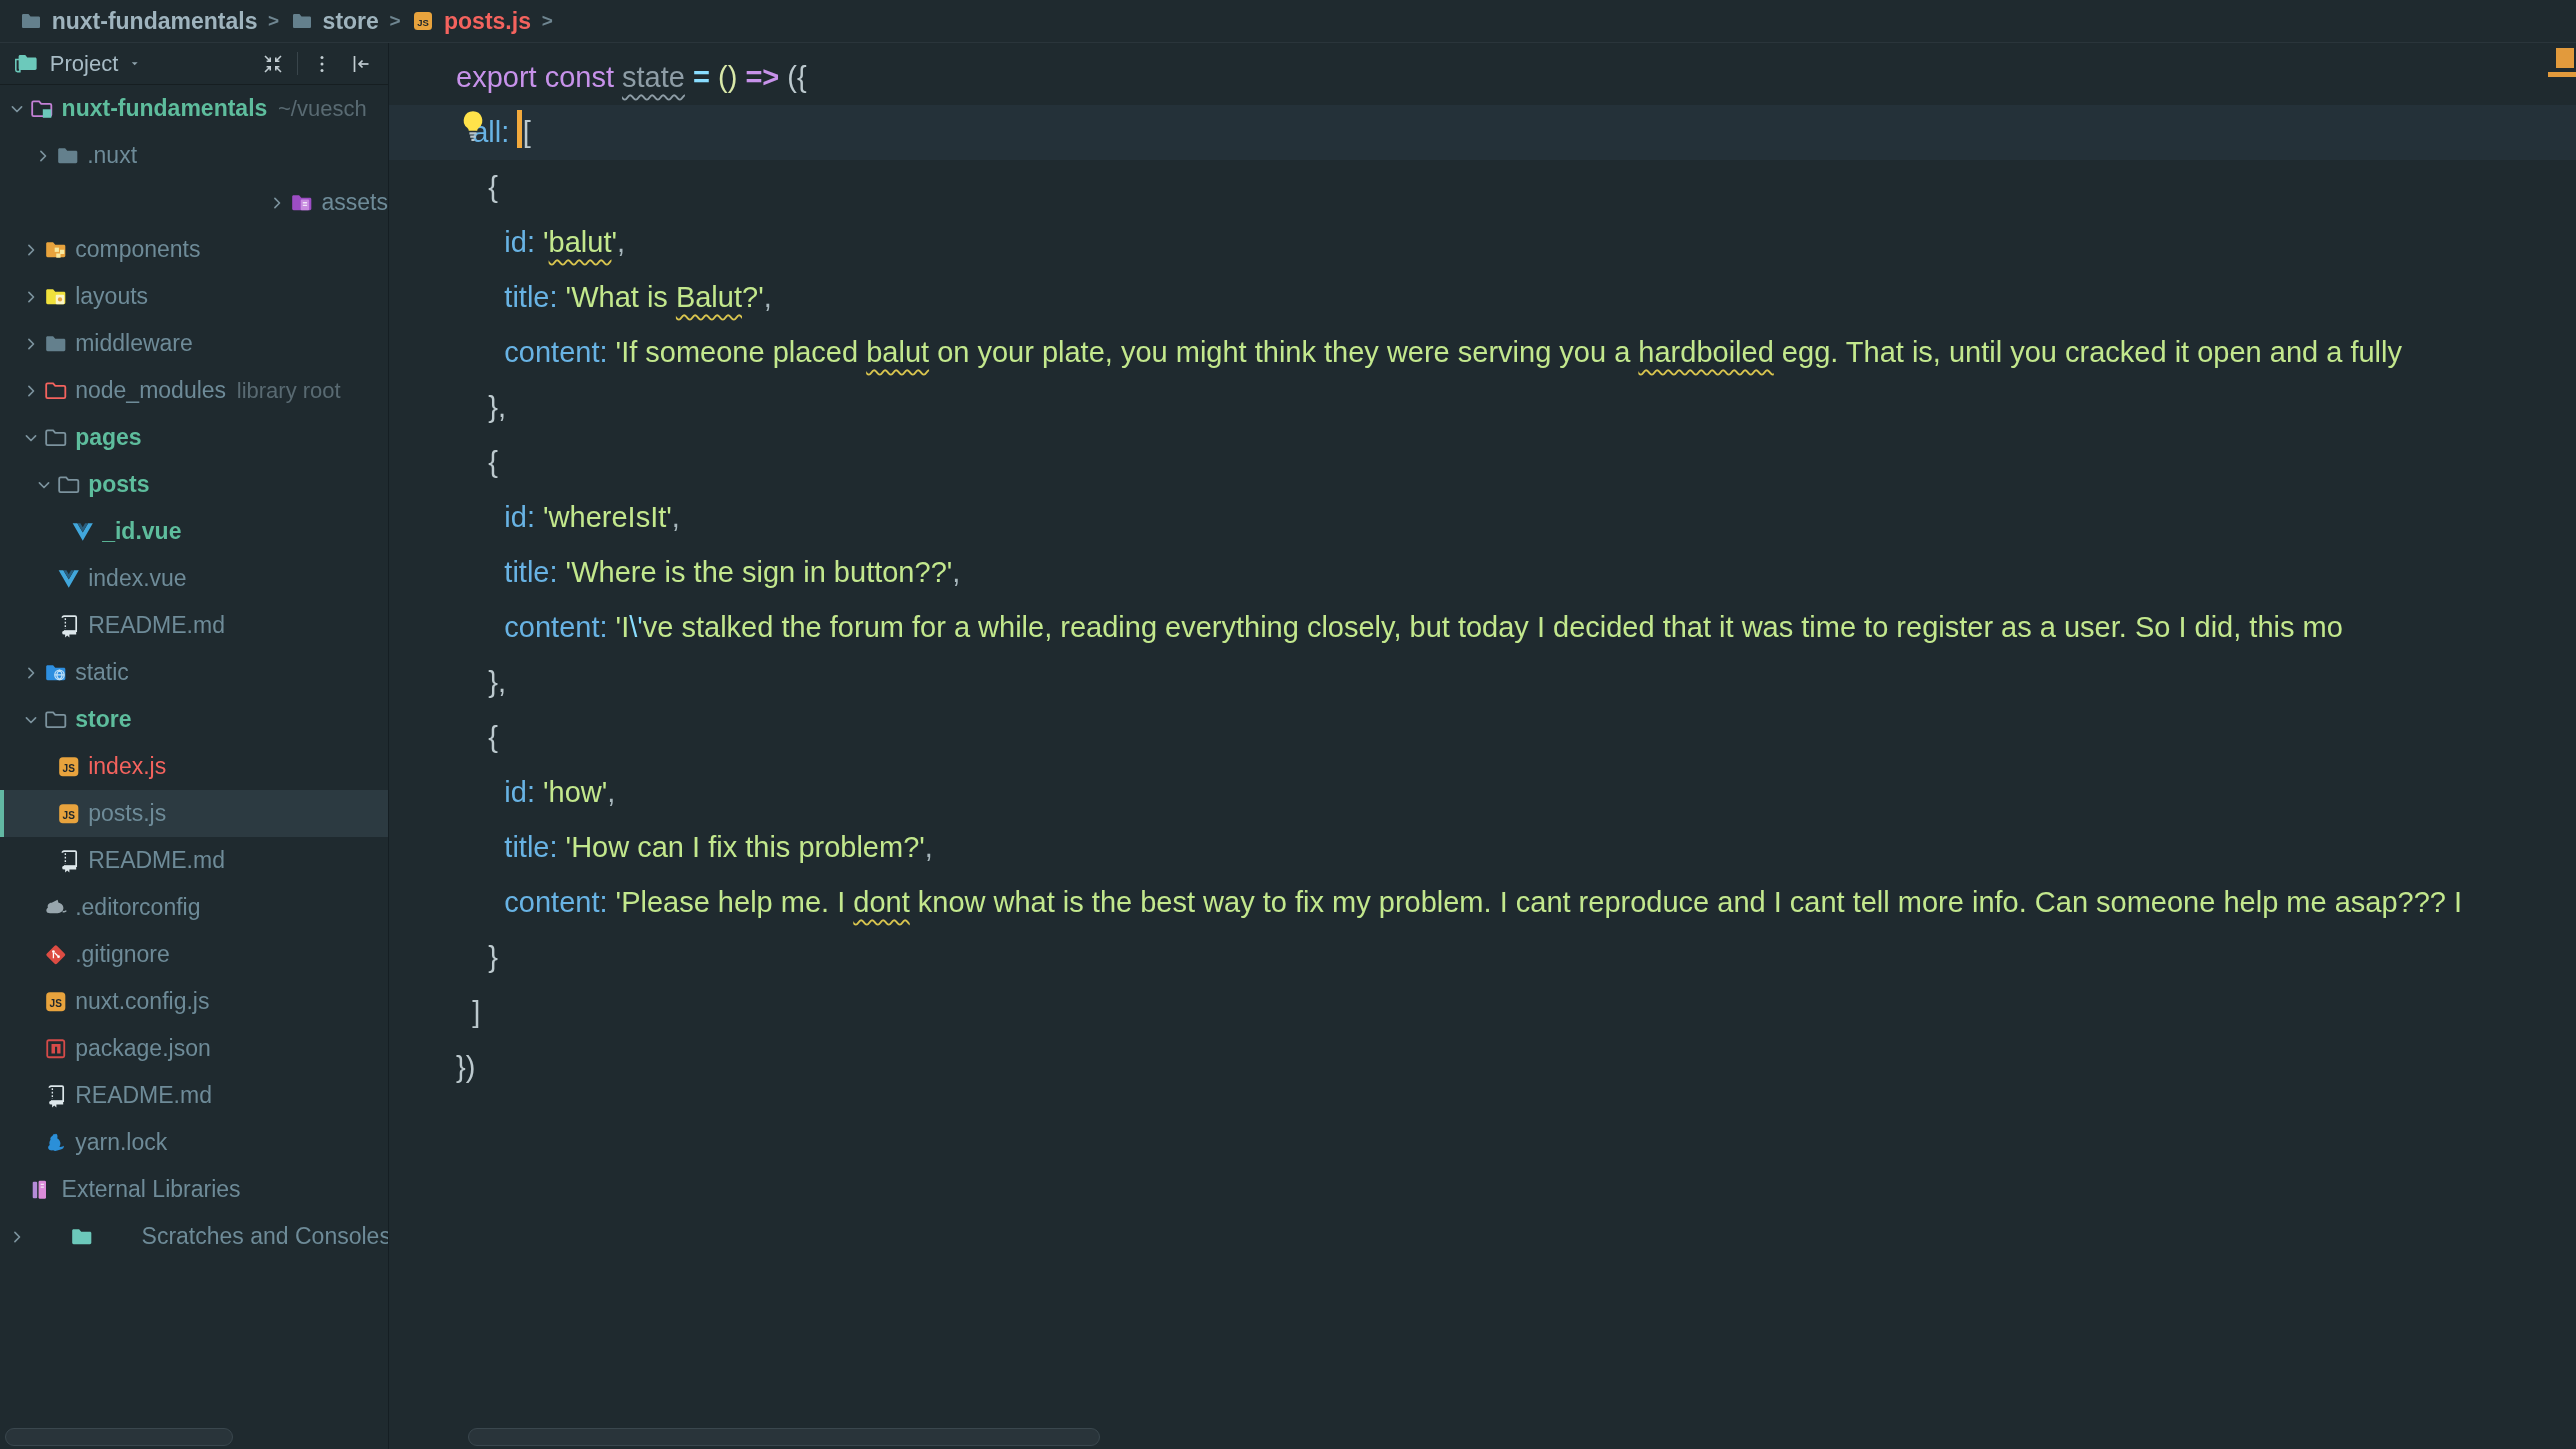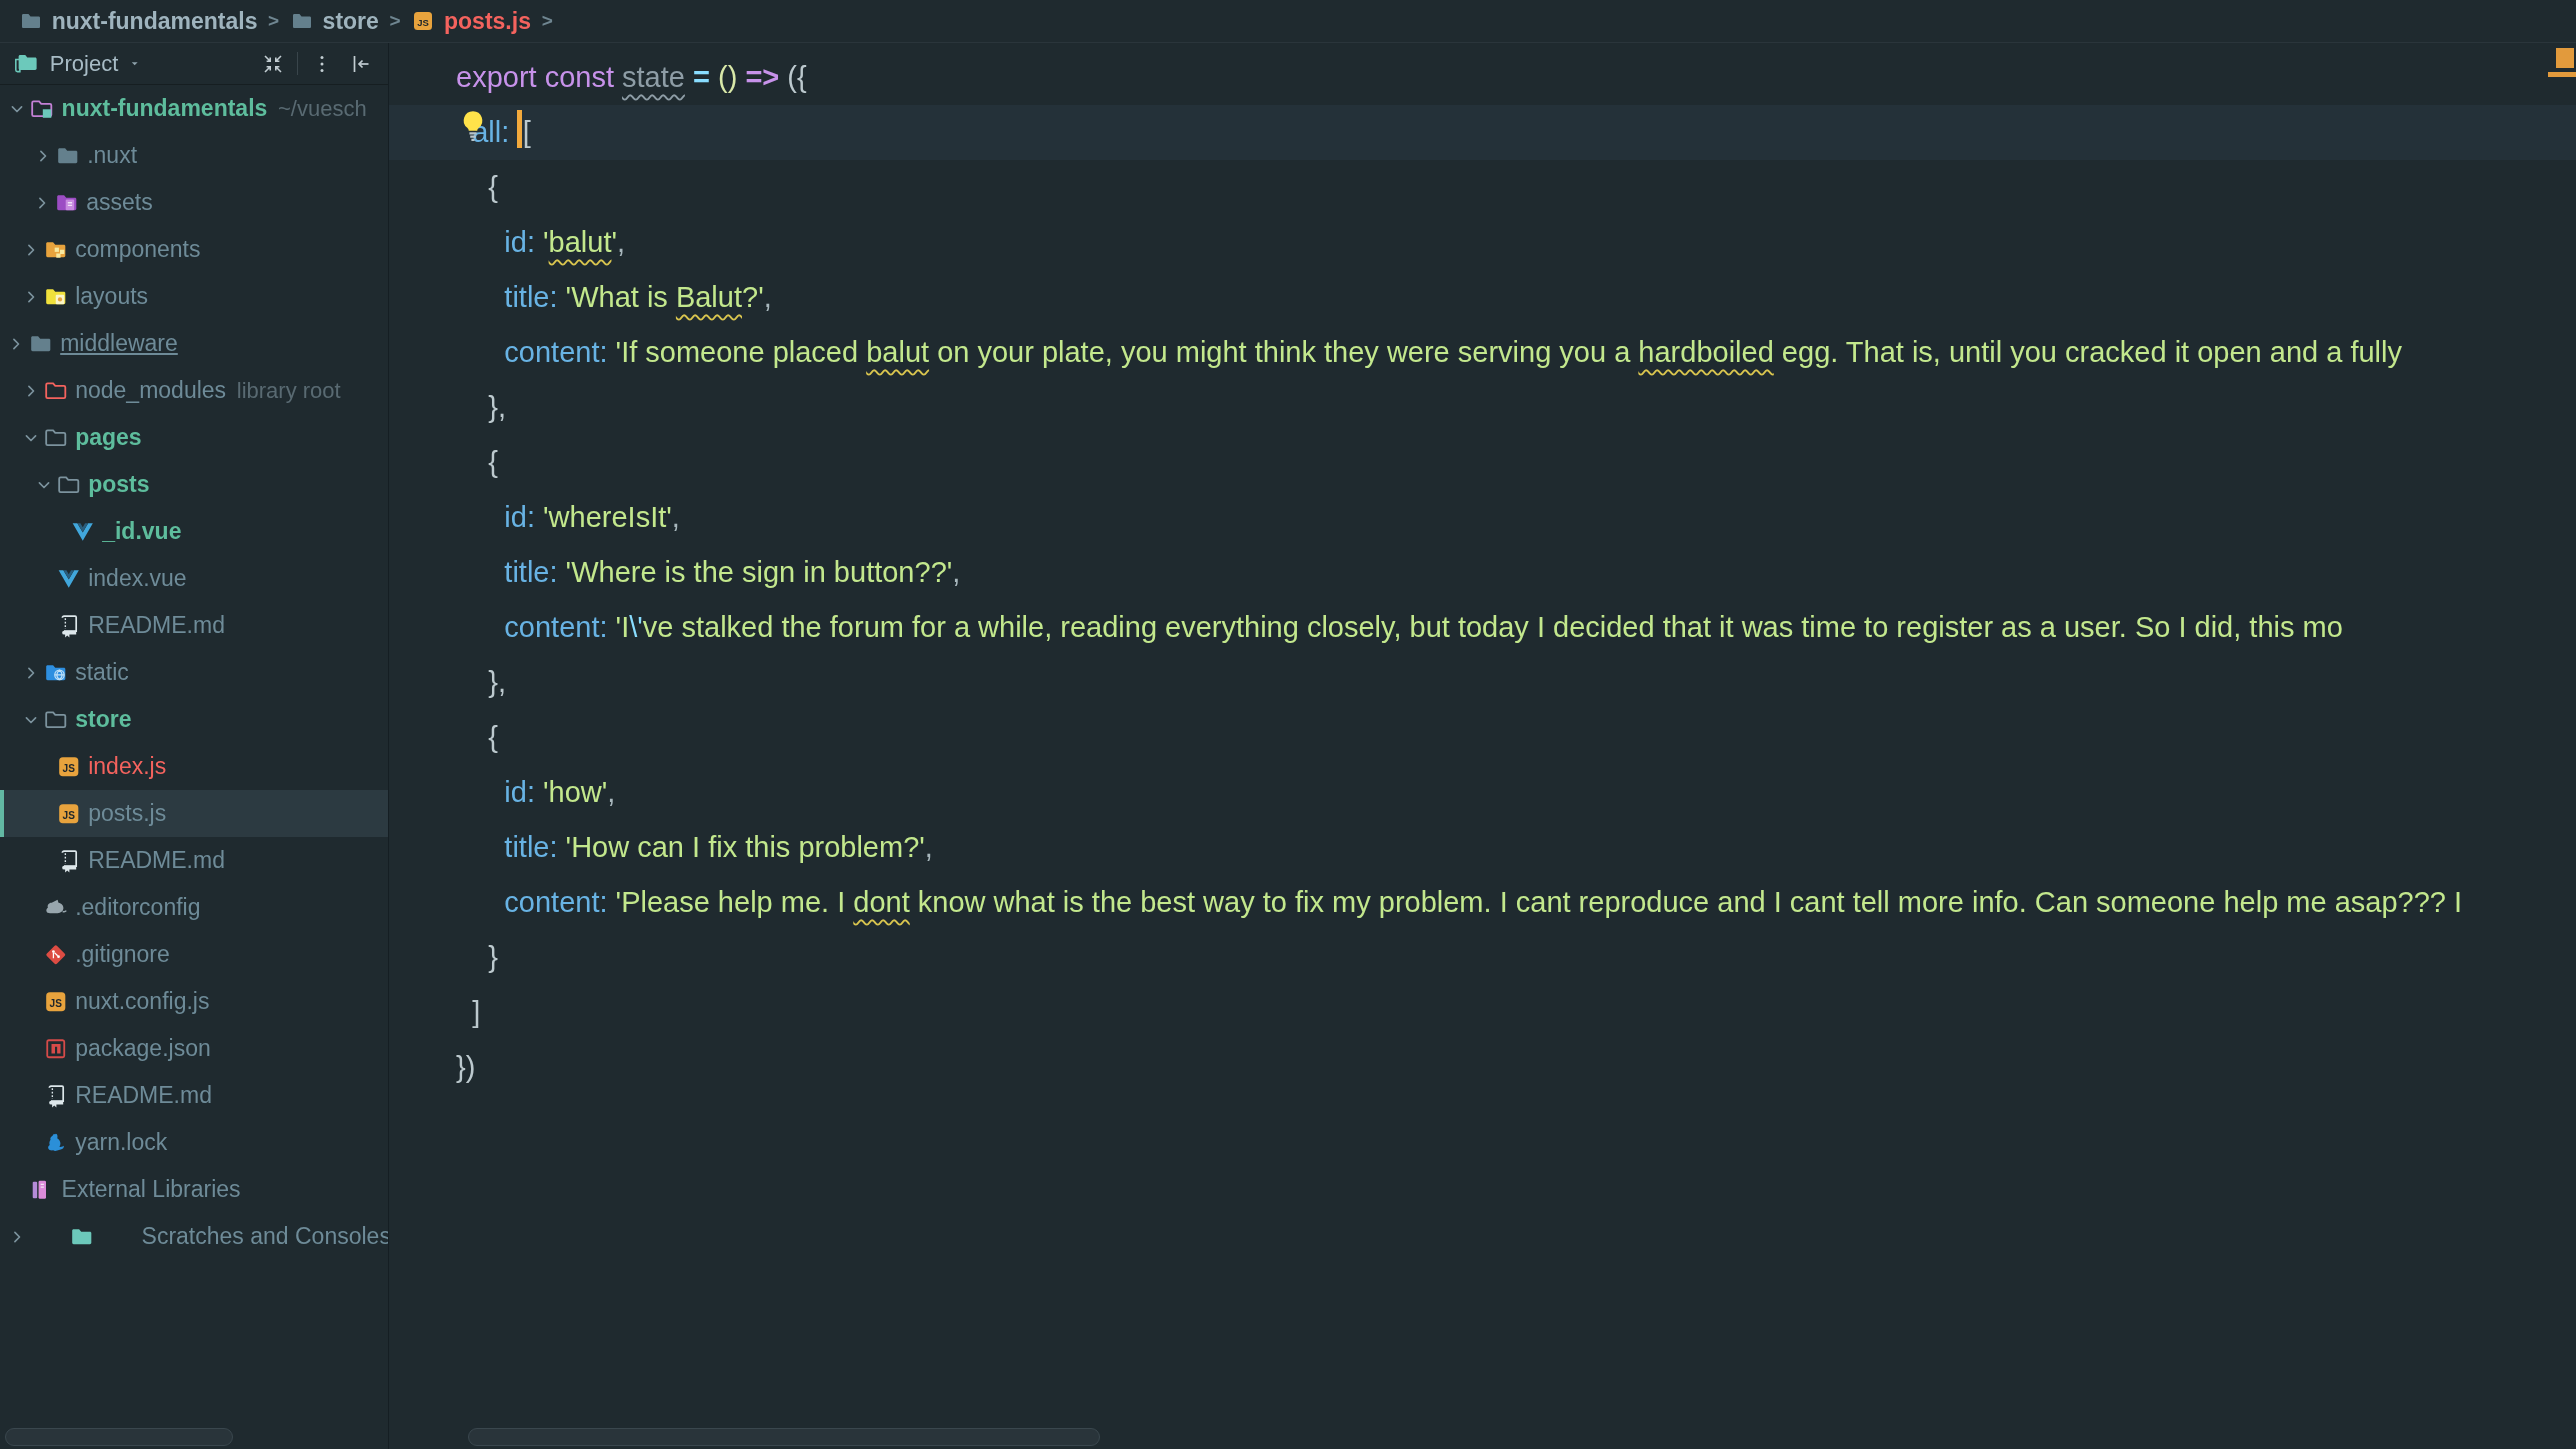--- a/index.html
+++ b/index.html
@@ -186,21 +186,21 @@
                 <path d="M9.5 6.5L15 12l-5.5 5.5" fill="none" stroke="#7C939E" stroke-width="2" stroke-linecap="round" stroke-linejoin="round"></path>
               </svg>
             </span>
             <span class="tree-icon">
               <svg viewBox="0 0 24 24" width="25.5" height="25.5">
                 <path d="M3 6.3C3 5.6 3.6 5 4.3 5h5.2l2 2.4h8.2c.7 0 1.3.6 1.3 1.3v9c0 .7-.6 1.3-1.3 1.3H4.3C3.6 19 3 18.4 3 17.7z" fill="#64808D"></path>
               </svg>
             </span>
             <span class="tree-label">.nuxt</span>
           </div>
-          <div class="tree-row" style="padding-left: 30px;">
+          <div class="tree-row" style="padding-left: 20px; justify-content: flex-end;">
             <span class="chev-slot">
               <svg viewBox="0 0 24 24" width="20" height="20">
                 <path d="M9.5 6.5L15 12l-5.5 5.5" fill="none" stroke="#7C939E" stroke-width="2" stroke-linecap="round" stroke-linejoin="round"></path>
               </svg>
             </span>
             <span class="tree-icon">
               <svg viewBox="0 0 24 24" width="25.5" height="25.5">
                 <path d="M3 6.3C3 5.6 3.6 5 4.3 5h5.2l2 2.4h8.2c.7 0 1.3.6 1.3 1.3v9c0 .7-.6 1.3-1.3 1.3H4.3C3.6 19 3 18.4 3 17.7z" fill="#9C4DC4"></path>
                 <rect x="11" y="9" width="8" height="10" rx="1" fill="#C88BE0"></rect>
                 <path d="M13 12h4M13 14.5h4" stroke="#F0E2F7" stroke-width="1.2"></path>
@@ -232,21 +232,21 @@
             </span>
             <span class="tree-icon">
               <svg viewBox="0 0 24 24" width="25.5" height="25.5">
                 <path d="M3 6.3C3 5.6 3.6 5 4.3 5h5.2l2 2.4h8.2c.7 0 1.3.6 1.3 1.3v9c0 .7-.6 1.3-1.3 1.3H4.3C3.6 19 3 18.4 3 17.7z" fill="#F0E13C"></path>
                 <rect x="12" y="10" width="8" height="9" rx="1" fill="#FBF6C8"></rect>
                 <circle cx="16" cy="14.5" r="2" fill="#E8A33D"></circle>
               </svg>
             </span>
             <span class="tree-label">layouts</span>
           </div>
-          <div class="tree-row" style="padding-left: 4px; text-decoration: underline;">
+          <div class="tree-row" style="padding-left: 19px;">
             <span class="chev-slot">
               <svg viewBox="0 0 24 24" width="20" height="20">
                 <path d="M9.5 6.5L15 12l-5.5 5.5" fill="none" stroke="#7C939E" stroke-width="2" stroke-linecap="round" stroke-linejoin="round"></path>
               </svg>
             </span>
             <span class="tree-icon">
               <svg viewBox="0 0 24 24" width="25.5" height="25.5">
                 <path d="M3 6.3C3 5.6 3.6 5 4.3 5h5.2l2 2.4h8.2c.7 0 1.3.6 1.3 1.3v9c0 .7-.6 1.3-1.3 1.3H4.3C3.6 19 3 18.4 3 17.7z" fill="#64808D"></path>
               </svg>
             </span>

